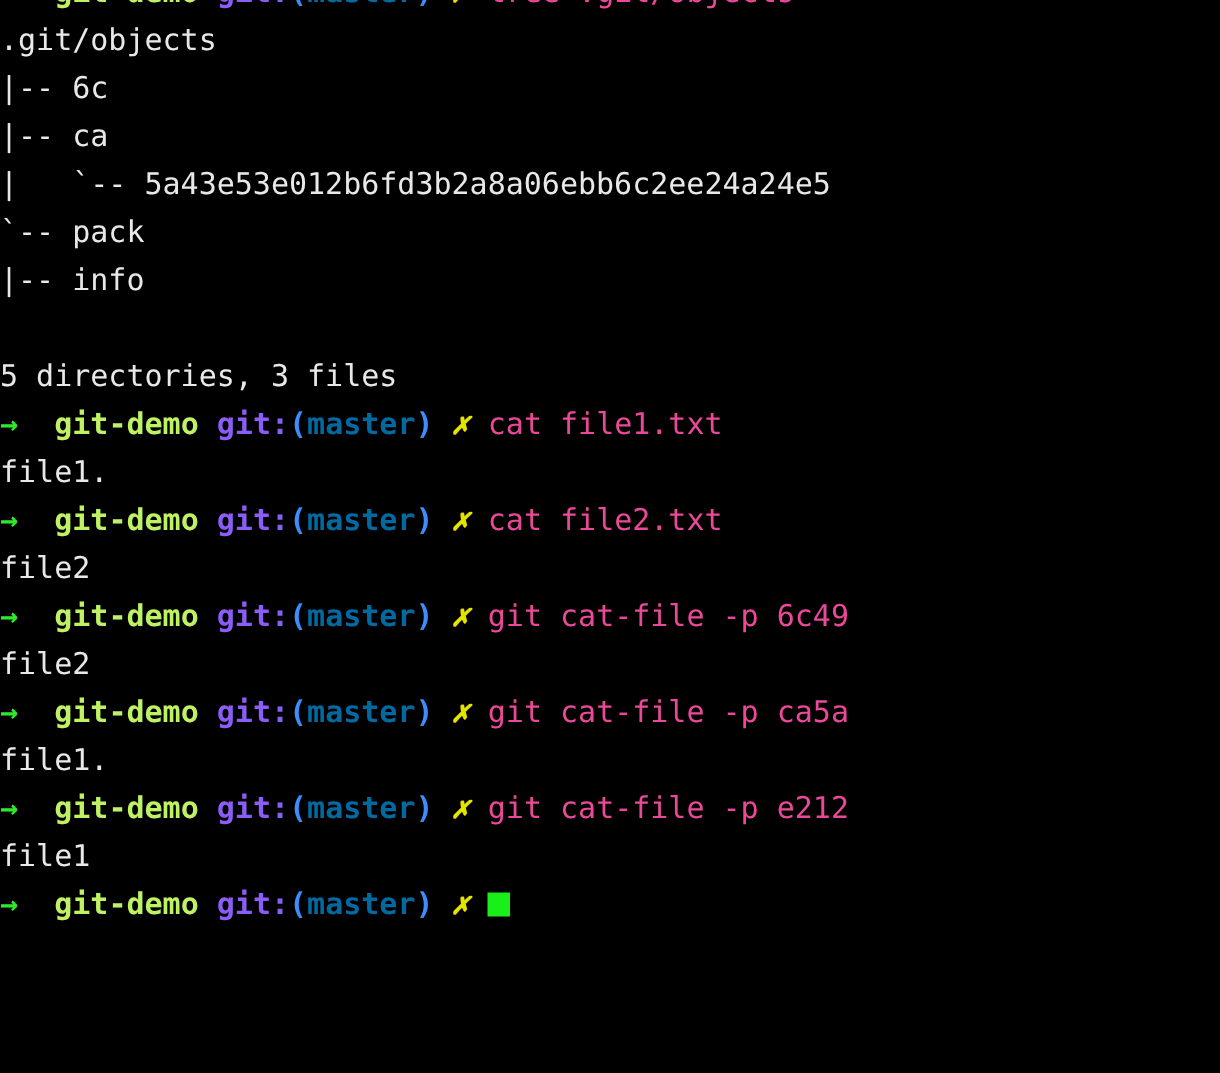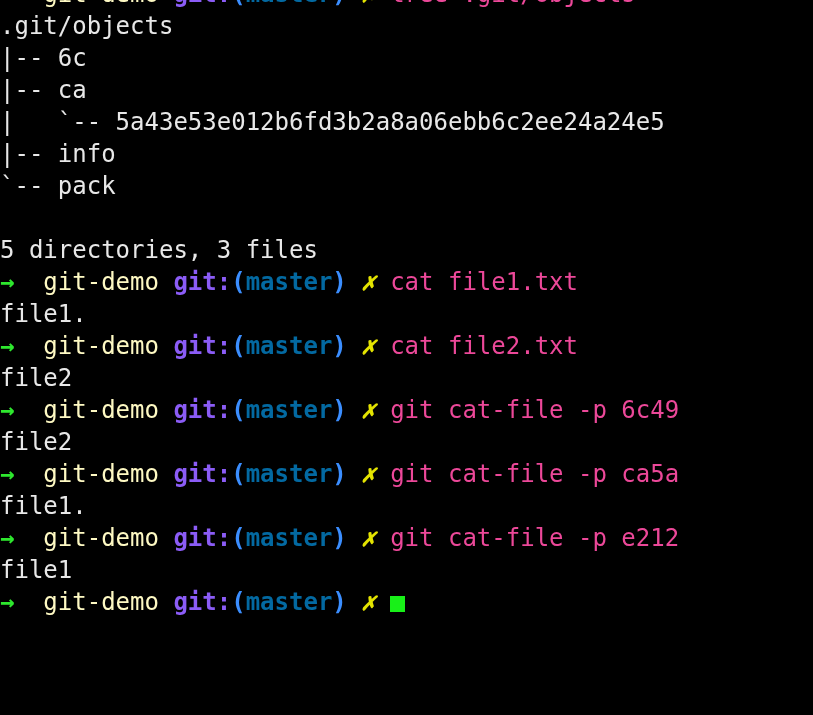--- a/index.html
+++ b/index.html
@@ -14,21 +14,21 @@
     overflow: hidden;
     font-family: "DejaVu Sans Mono", "Liberation Mono", monospace;
   }
   #terminal {
     position: relative;
     width: 813px;
     height: 715px;
     background: #000000;
     color: #e8e8e8;
     font-family: "DejaVu Sans Mono", "Liberation Mono", monospace;
-    font-size: 24px;
+    font-size: 20px;
     line-height: 32px;
     letter-spacing: 0px;
     overflow: hidden;
     box-sizing: border-box;
   }
   
   #screen {
     position: absolute;
     left: 0;
     top: -22px;
@@ -37,21 +37,21 @@
   .line {
     height: 32px;
     line-height: 32px;
     white-space: pre;
     margin: 0;
     padding: 0;
   }
   .blank { height: 32px; }
 
   .c-arrow   { color: #2ee82e; font-weight: bold; }
-  .c-dir     { color: #fef9c3; font-weight: normal; }
+  .c-dir     { color: #bef264; font-weight: bold; }
   .c-git     { color: #8b5cf6; font-weight: bold; }
   .c-paren   { color: #3b8eff; font-weight: bold; }
   .c-branch  { color: #0369a1; font-weight: bold; }
   .c-mark    { color: #e3e300; font-weight: bold; font-style: italic; }
   .c-cmd     { color: #ec4899; }
   .c-out     { color: #e8e8e8; }
 
   .cursor {
     display: inline-block;
     width: 15px;
@@ -63,22 +63,22 @@
 </head>
 <body>
 
 <div id="terminal">
   <div id="screen">
       <div class="line"><span class="c-arrow">→</span><span>  </span><span class="c-dir">git-demo</span><span> </span><span class="c-git">git:</span><span class="c-paren">(</span><span class="c-branch">master</span><span class="c-paren">)</span><span> </span><span class="c-mark">✗</span><span> </span><span class="c-cmd">tree .git/objects</span></div>
       <div class="line"><span class="c-out">.git/objects</span></div>
       <div class="line"><span class="c-out">|-- 6c</span></div>
       <div class="line"><span class="c-out">|-- ca</span></div>
       <div class="line"><span class="c-out">|   `-- 5a43e53e012b6fd3b2a8a06ebb6c2ee24a24e5</span></div>
+      <div class="line"><span class="c-out">`-- pack</span></div>
       <div class="line"><span class="c-out">|-- info</span></div>
-      <div class="line"><span class="c-out">`-- pack</span></div>
       <div class="line blank"></div>
       <div class="line"><span class="c-out">5 directories, 3 files</span></div>
       <div class="line"><span class="c-arrow">→</span><span>  </span><span class="c-dir">git-demo</span><span> </span><span class="c-git">git:</span><span class="c-paren">(</span><span class="c-branch">master</span><span class="c-paren">)</span><span> </span><span class="c-mark">✗</span><span> </span><span class="c-cmd">cat file1.txt</span></div>
       <div class="line"><span class="c-out">file1.</span></div>
       <div class="line"><span class="c-arrow">→</span><span>  </span><span class="c-dir">git-demo</span><span> </span><span class="c-git">git:</span><span class="c-paren">(</span><span class="c-branch">master</span><span class="c-paren">)</span><span> </span><span class="c-mark">✗</span><span> </span><span class="c-cmd">cat file2.txt</span></div>
       <div class="line"><span class="c-out">file2</span></div>
       <div class="line"><span class="c-arrow">→</span><span>  </span><span class="c-dir">git-demo</span><span> </span><span class="c-git">git:</span><span class="c-paren">(</span><span class="c-branch">master</span><span class="c-paren">)</span><span> </span><span class="c-mark">✗</span><span> </span><span class="c-cmd">git cat-file -p 6c49</span></div>
       <div class="line"><span class="c-out">file2</span></div>
       <div class="line"><span class="c-arrow">→</span><span>  </span><span class="c-dir">git-demo</span><span> </span><span class="c-git">git:</span><span class="c-paren">(</span><span class="c-branch">master</span><span class="c-paren">)</span><span> </span><span class="c-mark">✗</span><span> </span><span class="c-cmd">git cat-file -p ca5a</span></div>
       <div class="line"><span class="c-out">file1.</span></div>

